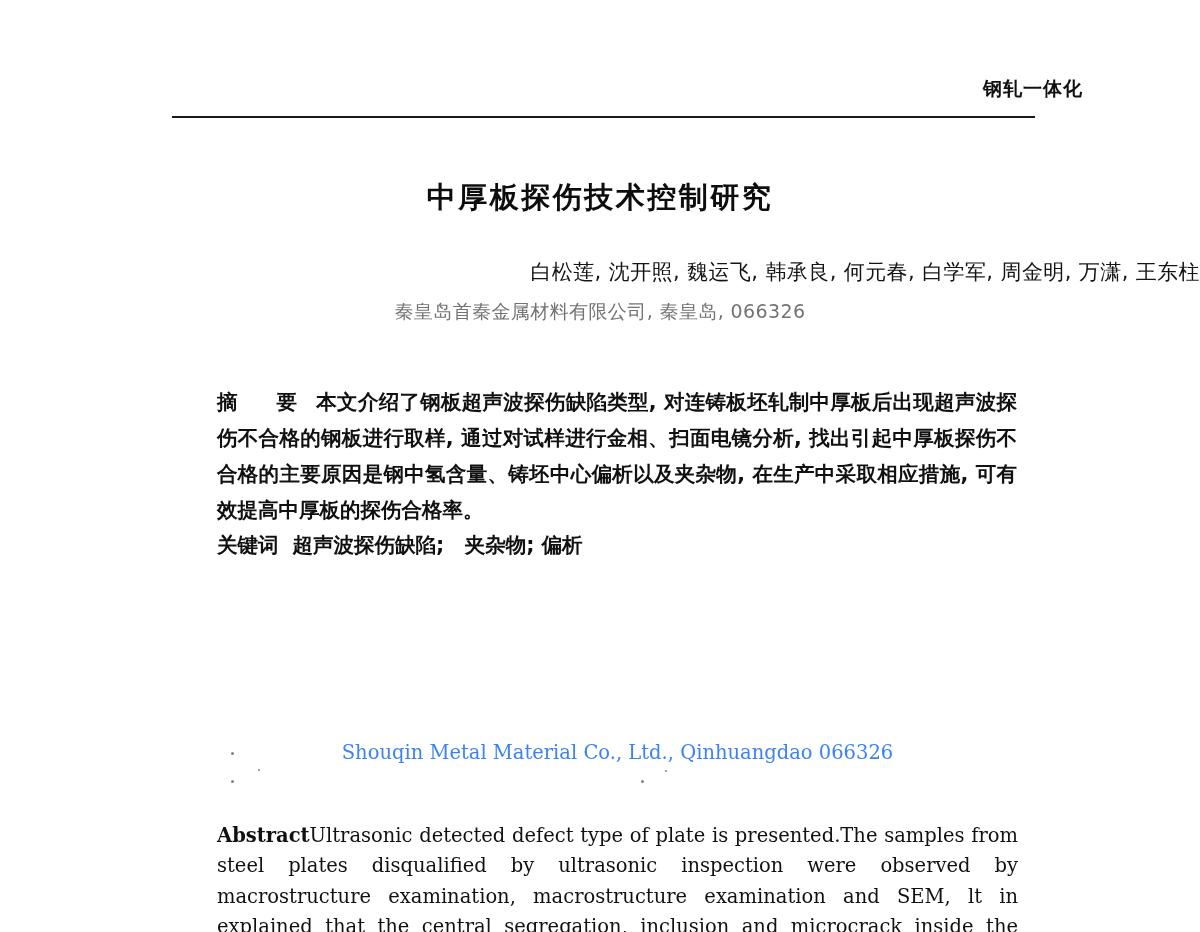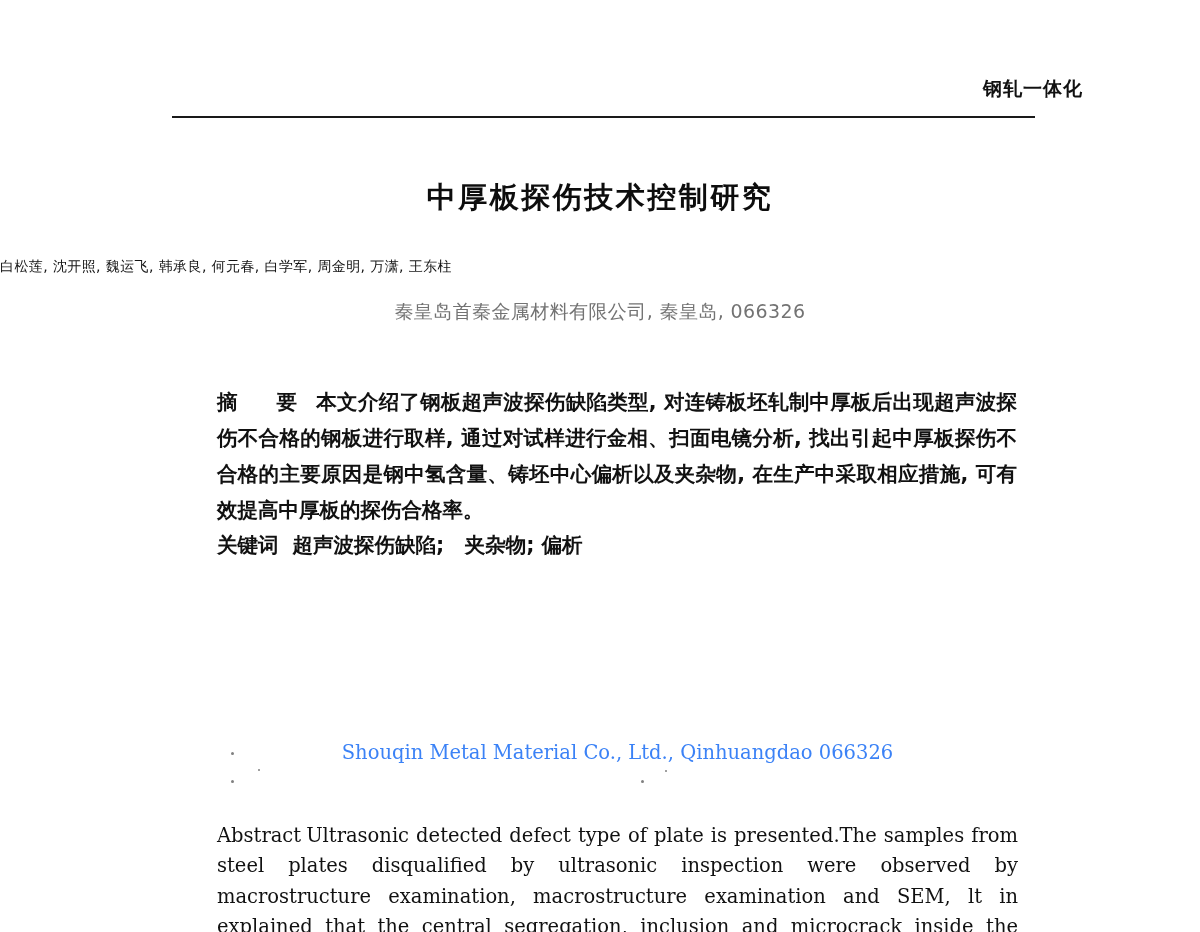--- a/index.html
+++ b/index.html
@@ -66,23 +66,23 @@
     letter-spacing: 2.5px;
     color: #0d0d0d;
   }
 
   
   .cn-authors {
     position: absolute;
     top: 258px;
     left: 0;
     width: 1200px;
-    text-align: left;
-    font-family: "DejaVu Sans", "Liberation Sans", sans-serif;
-    font-size: 14px;
+    text-align: right;
+    font-family: "DejaVu Sans", "Liberation Sans", sans-serif;
+    font-size: 21px;
     font-weight: 500;
     letter-spacing: .4px;
     color: #141414;
   }
   .cn-affil {
     position: absolute;
     top: 299px;
     left: 0;
     width: 1200px;
     text-align: center;
@@ -169,22 +169,21 @@
     top: 801px;
     left: 217px;
     width: 801px;
     font-family: "DejaVu Serif", "Liberation Serif", serif;
     font-size: 19.5px;
     line-height: 30.5px;
     color: #111;
     text-align: justify;
   }
   .en-abstract .lbl {
-    font-weight: 400;
-    margin-right: 5px;
+    font-weight: 700;
   }
 
   
   .speck {
     position: absolute;
     background: #555;
     border-radius: 50%;
     opacity: .75;
   }
 </style>

